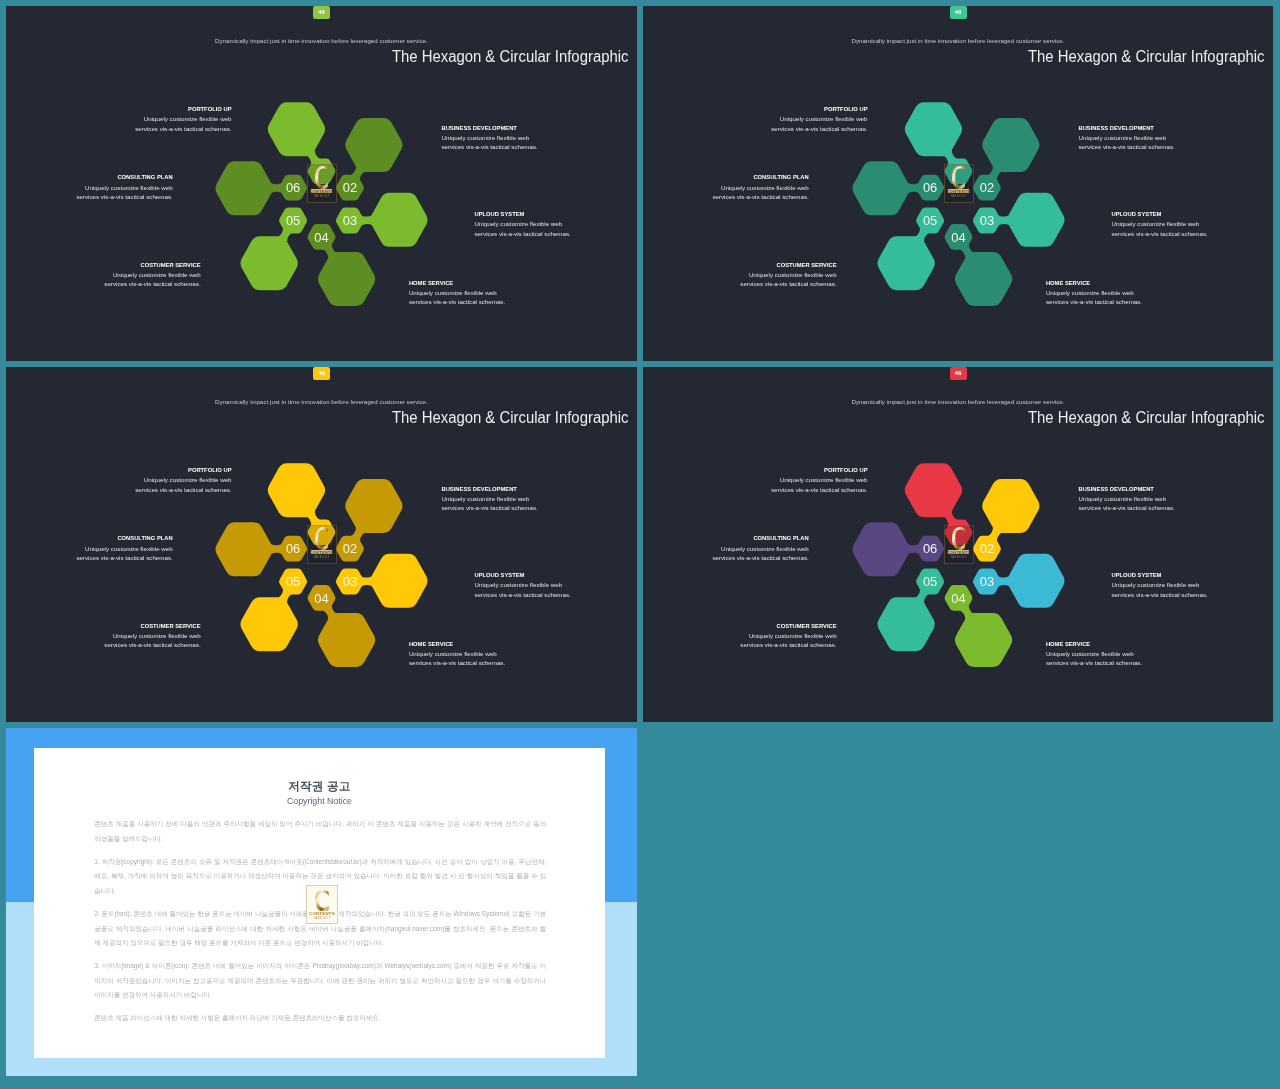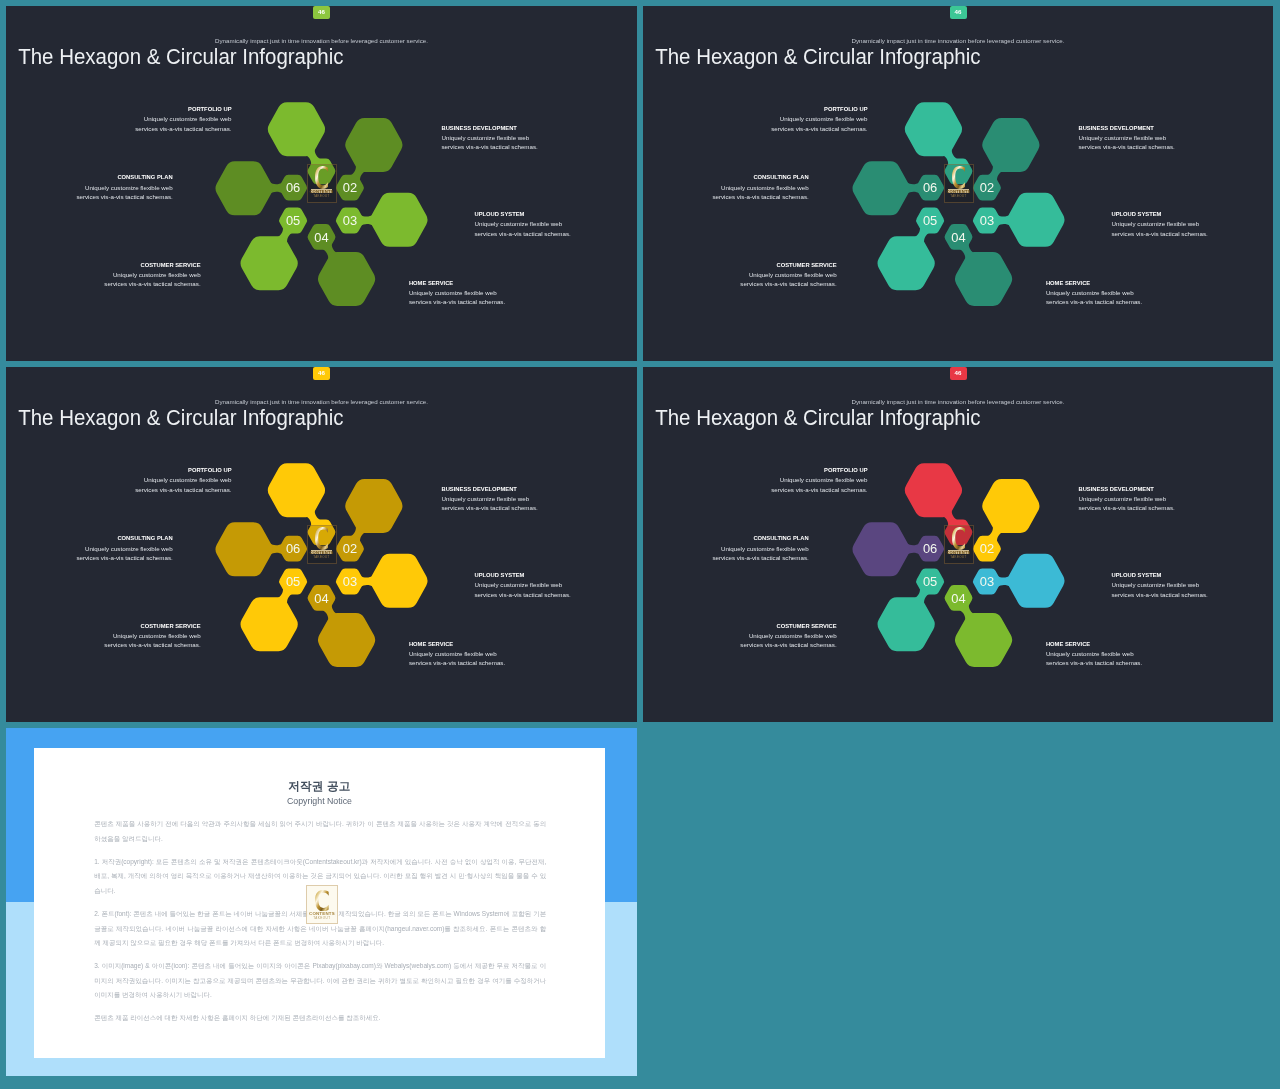--- a/index.html
+++ b/index.html
@@ -12,22 +12,22 @@
   .s2{left:643px;top:6px;width:630px;height:355px;}
   .s3{left:6px;top:367px;width:631px;height:355px;}
   .s4{left:643px;top:367px;width:630px;height:355px;}
 
   .badge{position:absolute;top:0.3px;left:50%;margin-left:-8.4px;
          width:16.9px;height:12.7px;border-radius:2px;color:#fff;font-size:6.2px;
          line-height:12.7px;text-align:center;font-weight:700;letter-spacing:.1px;}
 
   .subtitle{position:absolute;left:0;width:100%;text-align:center;top:31.5px;
             font-size:6.2px;color:#c5cad2;letter-spacing:0px;line-height:6px;height:6px;}
-  .title{position:absolute;left:0;width:100%;text-align:left;top:37.7px;
-         font-size:22px;color:#edf0f3;font-weight:400;letter-spacing:0px;
+  .title{position:absolute;left:0;width:100%;text-align:right;top:37.7px;
+         font-size:16px;color:#edf0f3;font-weight:400;letter-spacing:0px;
          line-height:26px;}
   .title span{display:inline-block;transform:scaleX(.93);transform-origin:center;}
 
   .lbl{position:absolute;color:#fff;}
   .lbl .h{font-size:5.8px;font-weight:700;letter-spacing:.0px;
           white-space:nowrap;line-height:6px;}
   .lbl .p{font-size:6.2px;line-height:9.2px;color:#dfe3e8;white-space:nowrap;
           font-weight:400;margin-top:2.6px;}
   .lbl.r{text-align:right;}
   .lbl.l{text-align:left;}

